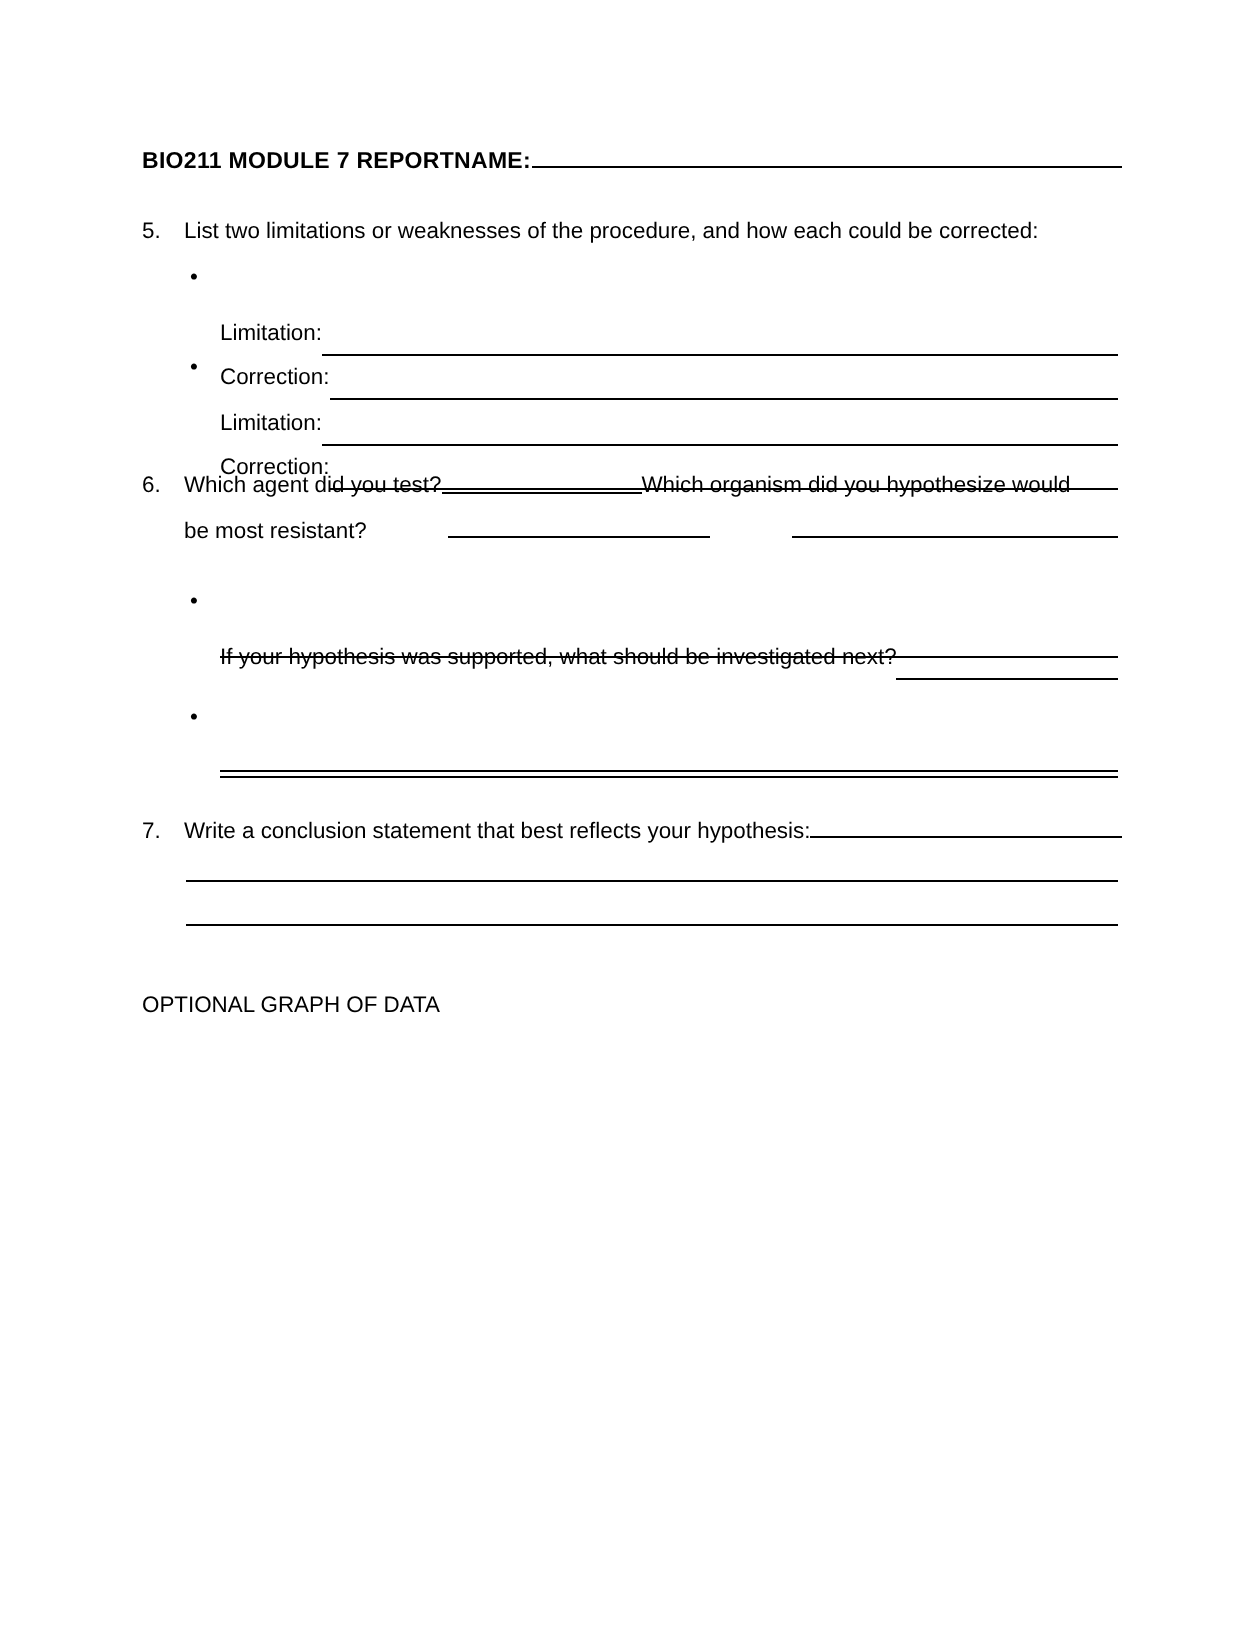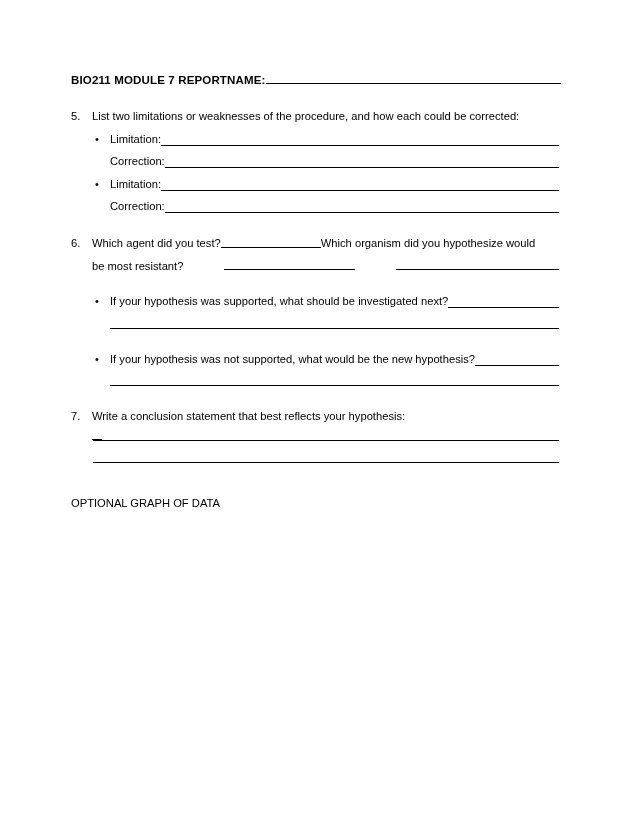--- a/index.html
+++ b/index.html
@@ -86,21 +86,22 @@
     flex: 0 0 15px;
     font-size: 11.2px;
     line-height: 22px;
     text-align: left;
   }
   .bullet-body {
     flex: 1;
     font-size: 11.2px;
     line-height: 22px;
     display: flex;
-    align-items: center;
+    align-items: flex-end;
+    margin-top: 28px;
   }
 
   .label-text {
     white-space: nowrap;
     font-size: 11.2px;
   }
 
   
   .blank-fill {
     flex: 1 1 auto;
@@ -212,29 +213,28 @@
     <span class="bullet-body">
       <span class="label-text">If your hypothesis was supported, what should be investigated next?</span>
       <span class="blank-fill"></span>
     </span>
   </div>
   <div class="rule" style="left:110px; top:328px; width:449px;"></div>
 
   <div class="bullet-item" style="left:95px; top:348px; width:464px;">
     <span class="bullet-dot">•</span>
     <span class="bullet-body">
-      <span class="label-text">If your hypothesis was not supported, what would be the new hypothesis?</span>
       <span class="blank-fill"></span>
     </span>
   </div>
   <div class="rule" style="left:110px; top:385px; width:449px;"></div>
 
   <div class="num-item" style="left:71px; top:405px; width:490px;">
     <span class="num-marker">7.</span>
-    <span class="num-body" style="display:flex; align-items:baseline;flex-direction:column;">
+    <span class="num-body" style="display:flex; align-items:baseline;">
       <span class="label-text">Write a conclusion statement that best reflects your hypothesis:</span>
       <span class="blank-fill"></span>
     </span>
   </div>
   <div class="rule" style="left:93px; top:440px; width:466px;"></div>
   <div class="rule" style="left:93px; top:462px; width:466px;"></div>
 
   <div class="abs-line" style="left:71px; top:492px;">OPTIONAL GRAPH OF DATA</div>
 
   <div class="page-number">115</div>

